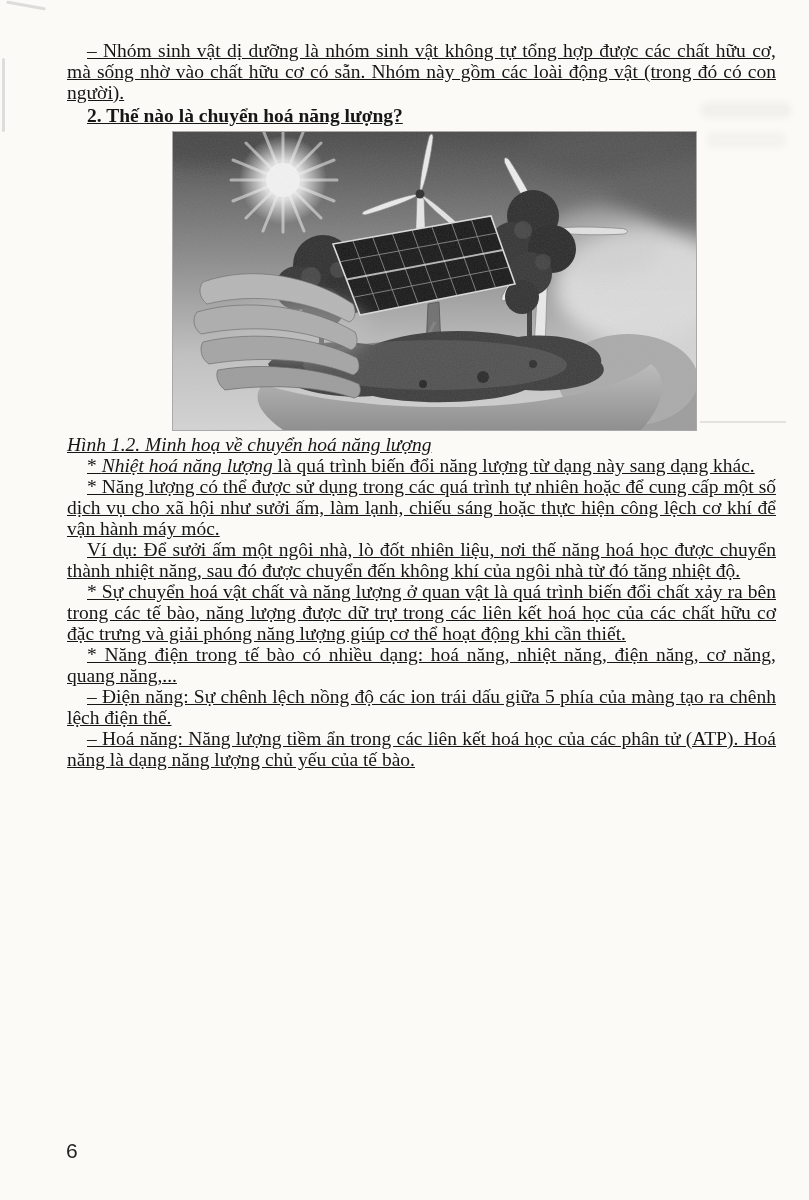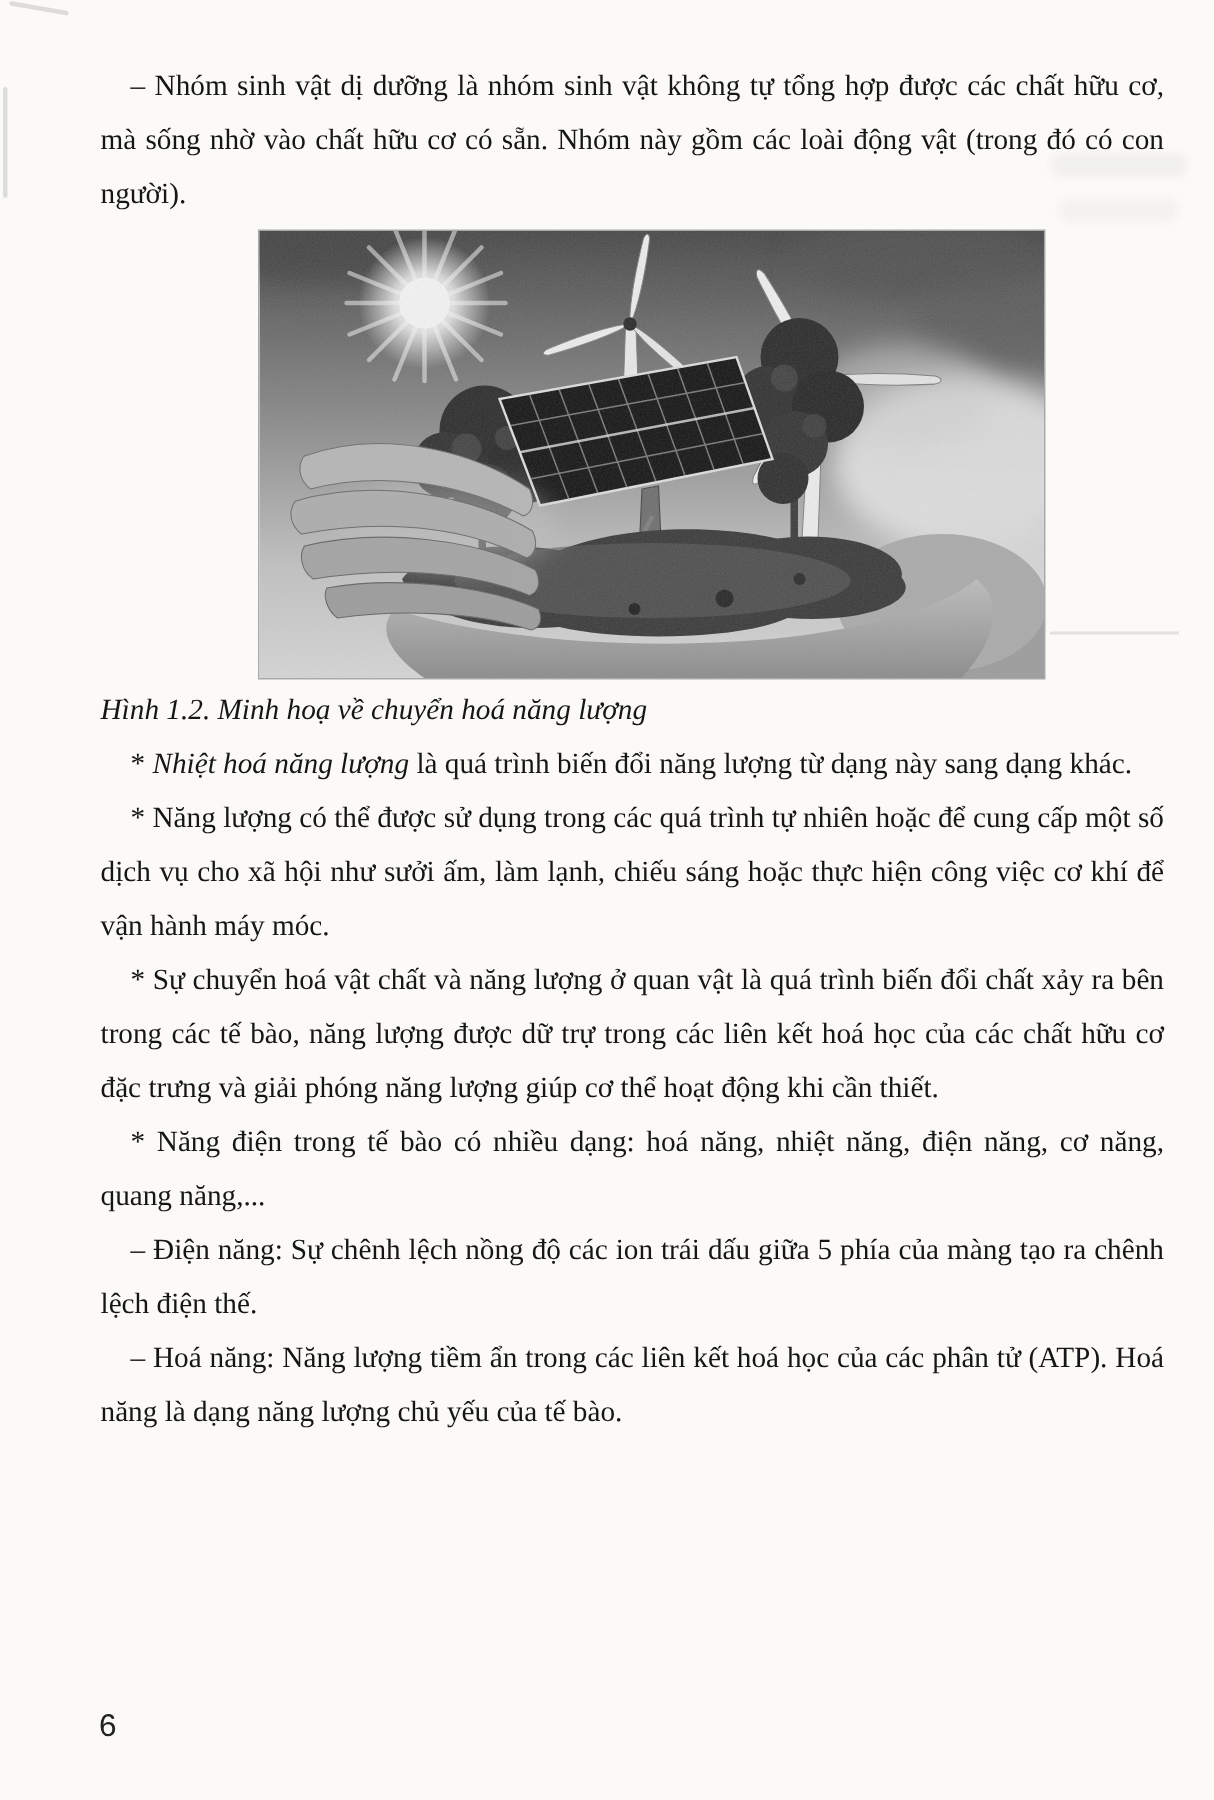--- a/index.html
+++ b/index.html
@@ -10,23 +10,24 @@
     color:#161616;
     font-family:"Liberation Serif","DejaVu Serif",serif;
     overflow:hidden;
   }
   .text-col{
     position:absolute;left:67px;top:40px;width:709px;
   }
   .text-col p{
     margin:0;
     font-size:19.5px;
-    line-height:36px;
+    line-height:21px;
     text-align:justify;
     text-indent:20px;
+    text-decoration:underline;
   }
   p.heading{font-weight:bold;margin-top:2px;}
   .figure-wrap{
     width:523px;
     margin:5px 0 3px 105px;
     line-height:0;
     border:1px solid #a9a9a9;
     box-sizing:content-box;
   }
   p.caption{
@@ -65,20 +66,21 @@
   <div class="corner-mark"></div>
   <div class="edge-smudge"></div>
   <div class="ghost-1"></div>
   <div class="ghost-2"></div>
   <div class="streak"></div>
 
   <div class="text-col">
 
     <p>– Nhóm sinh vật dị dưỡng là nhóm sinh vật không tự tổng hợp được các chất hữu cơ, mà sống nhờ vào chất hữu cơ có sẵn. Nhóm này gồm các loài động vật (trong đó có con người).</p>
 
+    <p class="heading">2. Thế nào là chuyển hoá năng lượng?</p>
 
     <div class="figure-wrap">
       
       <svg width="523" height="298" viewBox="0 0 523 298" xmlns="http://www.w3.org/2000/svg">
         <defs>
           <linearGradient id="sky" x1="0" y1="0" x2="0" y2="1">
             <stop offset="0" stop-color="#484848"></stop>
             <stop offset="0.45" stop-color="#8f8f8f"></stop>
             <stop offset="0.75" stop-color="#c2c2c2"></stop>
             <stop offset="1" stop-color="#d6d6d6"></stop>
@@ -208,21 +210,22 @@
         </g>
 
         <rect width="523" height="298" filter="url(#grain)" opacity="0.45"></rect>
       </svg>
     </div>
 
     <p class="caption">Hình 1.2. Minh hoạ về chuyển hoá năng lượng</p>
 
     <p><span>* </span><i>Nhiệt hoá năng lượng</i><span> là quá trình biến đổi năng lượng từ dạng này sang dạng khác.</span></p>
 
-    <p>* Năng lượng có thể được sử dụng trong các quá trình tự nhiên hoặc để cung cấp một số dịch vụ cho xã hội như sưởi ấm, làm lạnh, chiếu sáng hoặc thực hiện công việc cơ khí để vận hành máy móc.</p>
+    <p>* Năng lượng có thể được sử dụng trong các quá trình tự nhiên hoặc để cung cấp một số dịch vụ cho xã hội như sưởi ấm, làm lạnh, chiếu sáng hoặc thực hiện công lệch cơ khí để vận hành máy móc.</p>
+    <p>Ví dụ: Để sưởi ấm một ngôi nhà, lò đốt nhiên liệu, nơi thế năng hoá học được chuyển thành nhiệt năng, sau đó được chuyển đến không khí của ngôi nhà từ đó tăng nhiệt độ.</p>
     <p>* Sự chuyển hoá vật chất và năng lượng ở quan vật là quá trình biến đổi chất xảy ra bên trong các tế bào, năng lượng được dữ trự trong các liên kết hoá học của các chất hữu cơ đặc trưng và giải phóng năng lượng giúp cơ thể hoạt động khi cần thiết.</p>
     <p>* Năng điện trong tế bào có nhiều dạng: hoá năng, nhiệt năng, điện năng, cơ năng, quang năng,...</p>
     <p>– Điện năng: Sự chênh lệch nồng độ các ion trái dấu giữa 5 phía của màng tạo ra chênh lệch điện thế.</p>
     <p>– Hoá năng: Năng lượng tiềm ẩn trong các liên kết hoá học của các phân tử (ATP). Hoá năng là dạng năng lượng chủ yếu của tế bào.</p>
 
   </div>
 
   <div class="page-number">6</div>
 
 </div>

